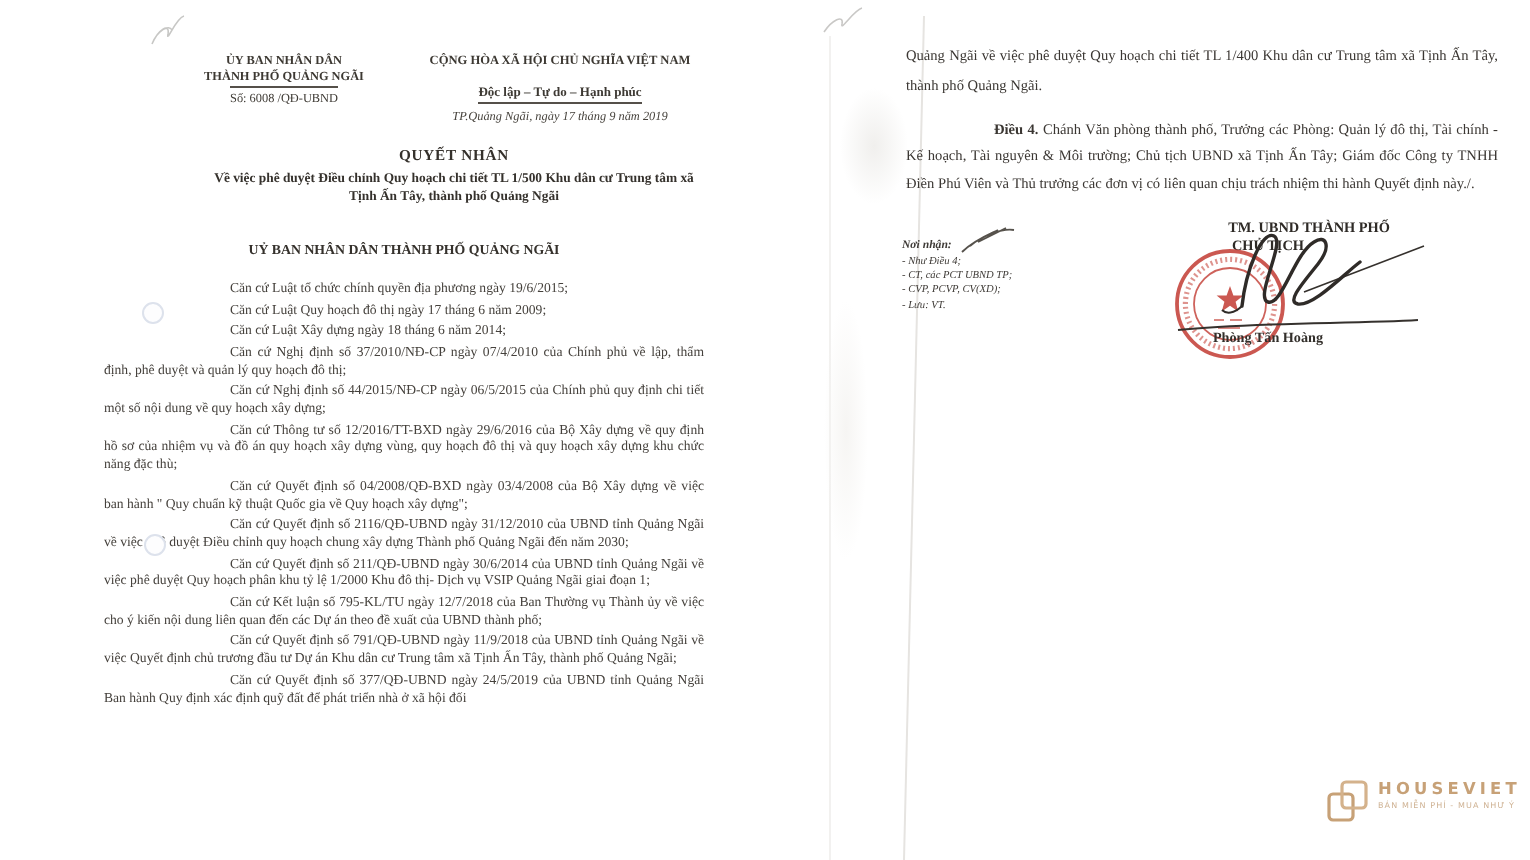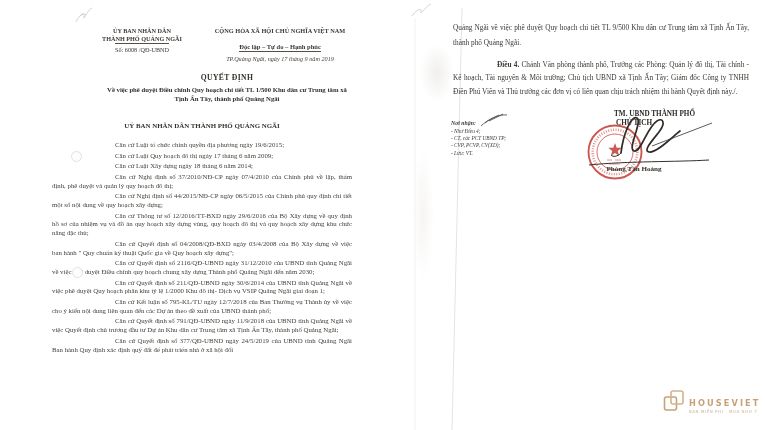--- a/index.html
+++ b/index.html
@@ -41,21 +41,21 @@
   .sign-org{left:573px;top:110px;width:122px;font-size:7.2px;color:#2e2a26;z-index:1;text-align:right;}
   .sign-role{left:573px;top:119px;width:122px;font-size:7.2px;color:#2e2a26;z-index:1;}
   .signer-name{left:573px;top:165px;width:122px;font-size:7.1px;color:#332f2b;z-index:4;}
   .stamp{left:586px;top:123px;z-index:2;}
   .signature{left:577px;top:105px;z-index:3;}
   .recipients{left:451px;top:120px;width:95px;z-index:1;color:#3e3a36;}
   .recipients-label{font-size:5.8px;font-weight:bold;font-style:italic;margin-bottom:1.5px;}
   .recipients div.item{font-size:5.3px;line-height:7.4px;font-style:italic;}
 
   
-  .logo{left:663px;top:389px;display:flex;align-items:flex-end;z-index:1;
+  .logo{left:663px;top:389px;display:flex;align-items:flex-start;z-index:1;
         font-family:"DejaVu Sans","Liberation Sans",sans-serif;}
   .logo-text{margin-left:4px;}
   .logo-brand{font-size:8.2px;font-weight:bold;letter-spacing:2.1px;color:#c7a177;line-height:10px;}
   .logo-tagline{font-size:4px;letter-spacing:.55px;color:#cfb293;margin-top:1px;}
 </style>
 </head>
 <body>
 
 <div class="canvas">
 
@@ -77,21 +77,21 @@
       <div class="org-rule"></div>
       <div>Số: 6008 /QĐ-UBND</div>
     </div>
 
     <div class="abs republic-block ctr">
       <div class="republic-name">CỘNG HÒA XÃ HỘI CHỦ NGHĨA VIỆT NAM</div>
       <div><span class="republic-motto">Độc lập – Tự do – Hạnh phúc</span></div>
       <div class="date-line">TP.Quảng Ngãi, ngày 17 tháng 9 năm 2019</div>
     </div>
 
-    <div class="abs doc-title ctr b">QUYẾT ĐỊNH</div>
+    <div class="abs doc-title ctr b">QUYẾT NHÂN</div>
     <div class="abs doc-subtitle ctr b">Về việc phê duyệt Điều chỉnh Quy hoạch chi tiết TL 1/500 Khu dân cư Trung tâm xã Tịnh Ấn Tây, thành phố Quảng Ngãi</div>
     <div class="abs section-heading ctr b">UỶ BAN NHÂN DÂN THÀNH PHỐ QUẢNG NGÃI</div>
 
     <div class="abs body1">
       <p>Căn cứ Luật tổ chức chính quyền địa phương ngày 19/6/2015;</p>
       <p>Căn cứ Luật Quy hoạch đô thị ngày 17 tháng 6 năm 2009;</p>
       <p>Căn cứ Luật Xây dựng ngày 18 tháng 6 năm 2014;</p>
       <p>Căn cứ Nghị định số 37/2010/NĐ-CP ngày 07/4/2010 của Chính phủ về lập, thẩm định, phê duyệt và quản lý quy hoạch đô thị;</p>
       <p>Căn cứ Nghị định số 44/2015/NĐ-CP ngày 06/5/2015 của Chính phủ quy định chi tiết một số nội dung về quy hoạch xây dựng;</p>
       <p>Căn cứ Thông tư số 12/2016/TT-BXD ngày 29/6/2016 của Bộ Xây dựng về quy định hồ sơ của nhiệm vụ và đồ án quy hoạch xây dựng vùng, quy hoạch đô thị và quy hoạch xây dựng khu chức năng đặc thù;</p>
@@ -103,21 +103,21 @@
       <p>Căn cứ Quyết định số 377/QĐ-UBND ngày 24/5/2019 của UBND tỉnh Quảng Ngãi Ban hành Quy định xác định quỹ đất để phát triển nhà ở xã hội đối</p>
     </div>
 
     <div class="abs hole hole1"></div>
     <div class="abs hole hole2"></div>
   </div>
 
   <div>
 
     <div class="abs body2">
-      <p class="cont">Quảng Ngãi về việc phê duyệt Quy hoạch chi tiết TL 9/500 Khu dân cư Trung tâm xã Tịnh Ấn Tây, thành phố Quảng Ngãi.</p>
+      <p class="cont">Quảng Ngãi về việc phê duyệt Quy hoạch chi tiết TL 1/400 Khu dân cư Trung tâm xã Tịnh Ấn Tây, thành phố Quảng Ngãi.</p>
       <p class="article"><b>Điều 4.</b> <span>Chánh Văn phòng thành phố, Trưởng các Phòng: Quản lý đô thị, Tài chính - Kế hoạch, Tài nguyên &amp; Môi trường; Chủ tịch UBND xã Tịnh Ấn Tây; Giám đốc Công ty TNHH Điền Phú Viên và Thủ trưởng các đơn vị có liên quan chịu trách nhiệm thi hành Quyết định này./.</span></p>
     </div>
 
     <div class="abs sign-org ctr b">TM. UBND THÀNH PHỐ</div>
     <div class="abs sign-role ctr b">CHỦ TỊCH</div>
 
     <svg class="abs stamp" width="58" height="58" viewBox="0 0 58 58">
       <circle cx="29" cy="29" r="26.5" fill="none" stroke="#c23b32" stroke-width="1.9" opacity="0.85"></circle>
       <circle cx="29" cy="29" r="18" fill="none" stroke="#c23b32" stroke-width="0.9" opacity="0.8"></circle>
       <circle cx="29" cy="29" r="22.3" fill="none" stroke="#c23b32" stroke-width="2.6" stroke-dasharray="1 1.5" opacity="0.55"></circle>

